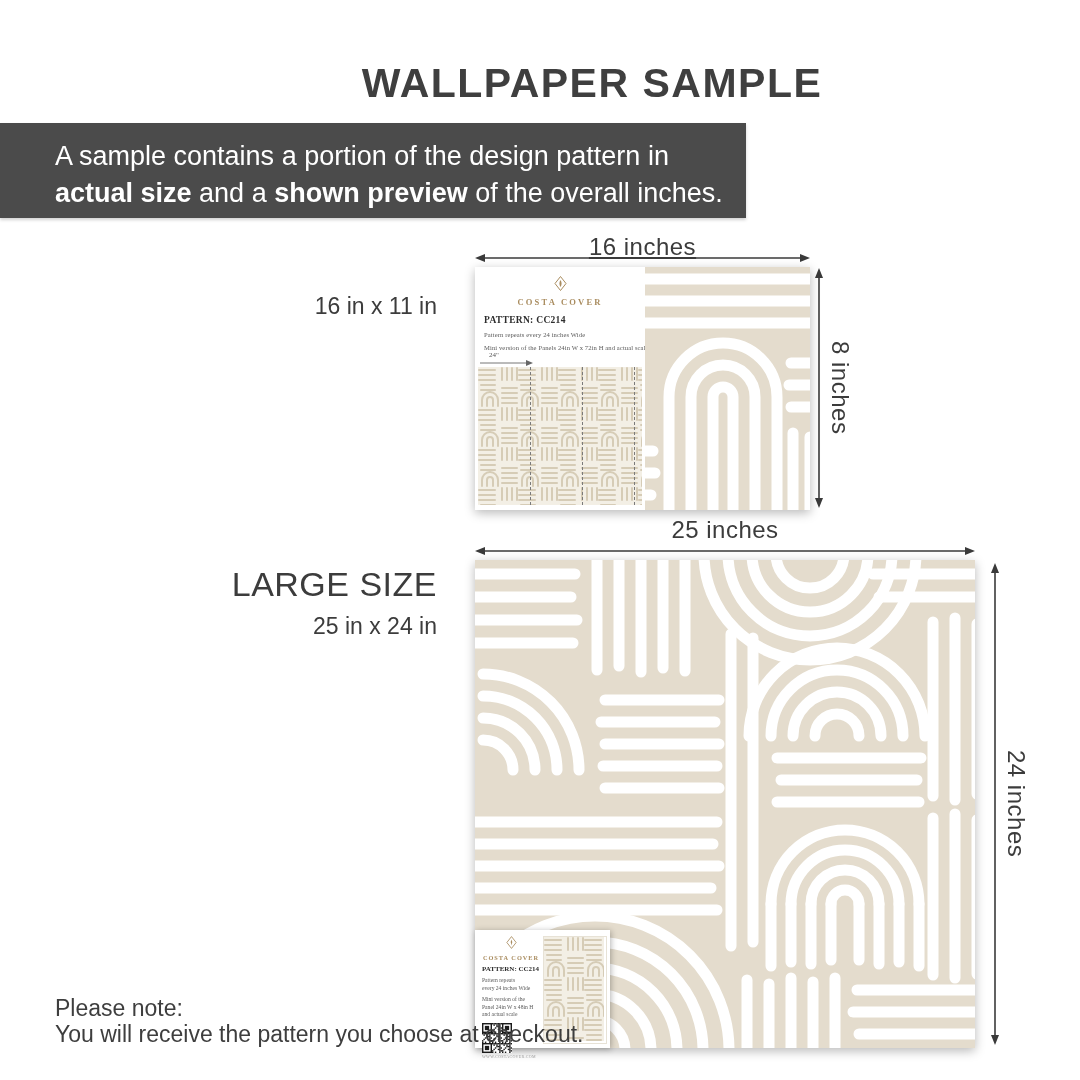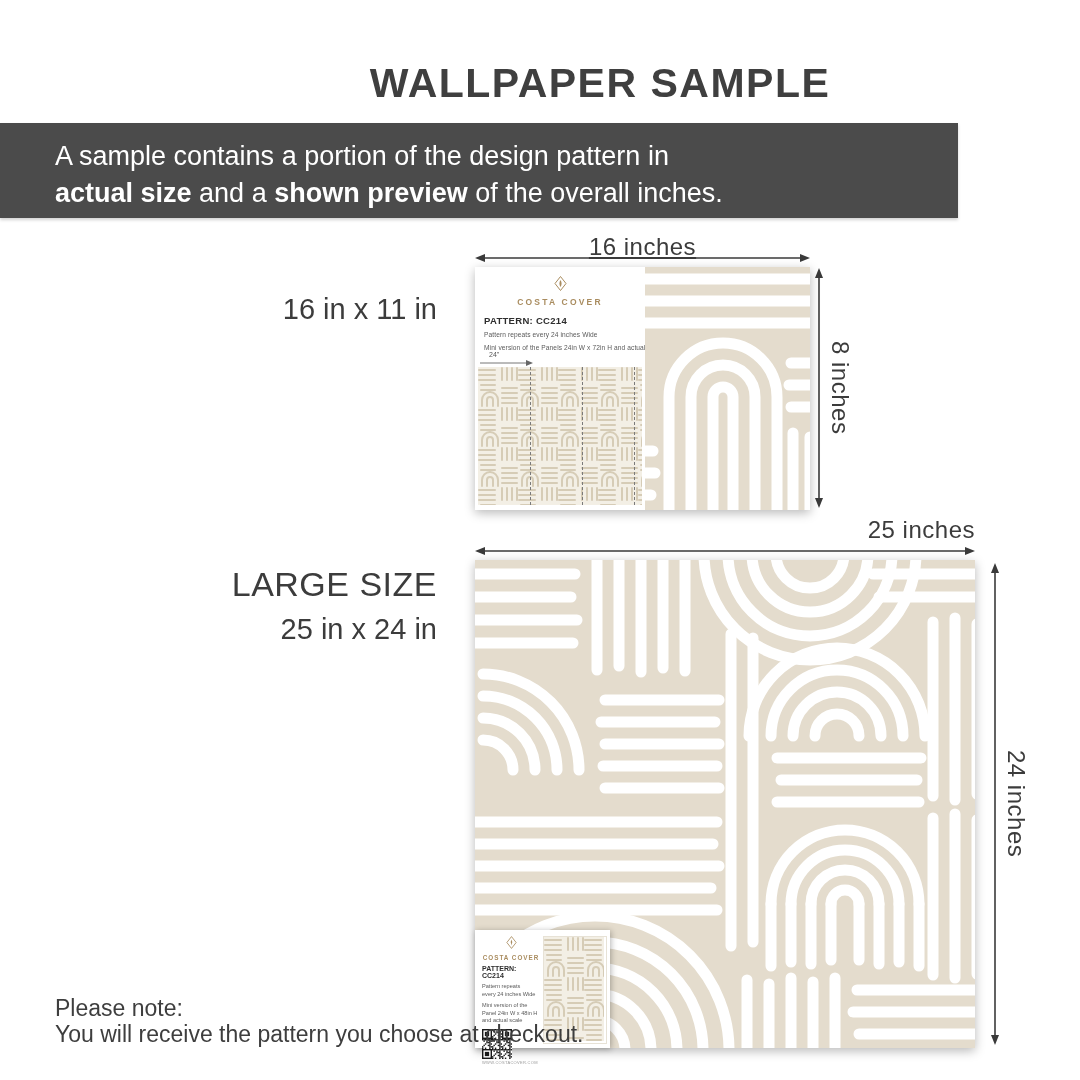--- a/index.html
+++ b/index.html
@@ -1,35 +1,35 @@
 <!DOCTYPE html>
 <html><head>
 <meta charset="utf-8">
 <style>
   html,body{margin:0;padding:0;background:#fff;}
   #stage{position:relative;width:1080px;height:1080px;background:#ffffff;overflow:hidden;
          font-family:"Liberation Sans",sans-serif;color:#3d3d3d;}
   .abs{position:absolute;}
   
-  .page-title{left:160px;top:60px;width:880px;text-align:center;font-size:41px;
+  .page-title{left:152px;top:60px;width:880px;text-align:center;font-size:41px;
               letter-spacing:1.5px;font-weight:bold;color:#3f3f3f;}
   
-  .banner{left:0;top:123px;width:958px;height:95px;background:#4b4b4b;color:#ffffff;
+  .banner{left:0;top:123px;width:746px;height:95px;background:#4b4b4b;color:#ffffff;
           box-shadow:0 2px 3px rgba(0,0,0,.18);}
   .banner-inner{position:absolute;left:55px;top:15px;font-size:27px;line-height:37px;font-weight:400;}
   .banner-inner b{font-weight:bold;margin-top:24px;}
   
   .size-label{right:643px;width:400px;text-align:right;}
   .size-name{font-size:34px;letter-spacing:.5px;color:#3c3c3c;}
-  .size-dims{font-size:29px;margin-top:9px;color:#3c3c3c;}
+  .size-dims{font-size:23px;margin-top:9px;color:#3c3c3c;}
   
   .dim-label{font-size:24px;color:#3c3c3c;letter-spacing:.5px;}
   .v-label{writing-mode:vertical-rl;}
   
-  .sample-card{background:#fff;box-shadow:0 3px 10px rgba(0,0,0,.28);}
+  .sample-card{background:#fff;box-shadow:0 3px 10px rgba(0,0,0,.28);font-family:Liberation Serif, serif;}
   .info-panel{position:absolute;left:0;top:0;width:170px;height:243px;background:#fff;}
   .brand-row{position:absolute;left:0;top:9px;width:170px;text-align:center;}
   .brand-name{display:block;margin-top:2px;font-size:8.5px;letter-spacing:2.2px;color:#a98c5f;font-weight:bold;}
   .pattern-code{position:absolute;left:9px;top:48px;font-size:9.5px;font-weight:bold;color:#2e2e2e;letter-spacing:.3px;}
   .note-small{position:absolute;left:9px;font-size:6.6px;color:#5a5a5a;white-space:nowrap;letter-spacing:.1px;}
   .mini-preview{position:absolute;left:3px;top:100px;width:164px;height:138px;}
   .panel-divider{position:absolute;top:0;bottom:0;width:0;border-left:1px dashed #7a7a7a;}
   
   .lg-card{left:0px;top:370px;width:135px;height:118px;background:#fff;box-shadow:1px 1px 6px rgba(0,0,0,.3);}
   .lg-col{position:absolute;left:7px;top:5px;width:58px;display:flex;flex-direction:column;align-items:flex-start;}
@@ -145,21 +145,21 @@
           <path d="M-8 228H6"></path>
       </g>
     </svg>
   </div>
 
   <div class="abs size-label" style="top:565px;">
     <div class="size-name">LARGE SIZE</div>
     <div class="size-dims">25 in x 24 in</div>
   </div>
 
-  <div class="abs dim-label" style="left:475px;top:516px;width:500px;text-align:right;">25 inches</div>
+  <div class="abs dim-label" style="left:475px;top:516px;width:500px;text-align:center;">25 inches</div>
   <svg class="abs" style="left:475px;top:545px;" width="500" height="12">
     <line x1="6" y1="6" x2="494" y2="6" stroke="#3a3a3a" stroke-width="1.6"></line>
     <path d="M0 6 L10 2 L10 10 Z" fill="#3a3a3a"></path>
       <path d="M500 6 L490 2 L490 10 Z" fill="#3a3a3a"></path>
   </svg>
   <svg class="abs" style="left:989px;top:563px;" width="12" height="482">
     <line x1="6" y1="6" x2="6" y2="476" stroke="#3a3a3a" stroke-width="1.6"></line>
     <path d="M6 0 L2 10 L10 10 Z" fill="#3a3a3a"></path>
       <path d="M6 482 L2 472 L10 472 Z" fill="#3a3a3a"></path>
   </svg>

